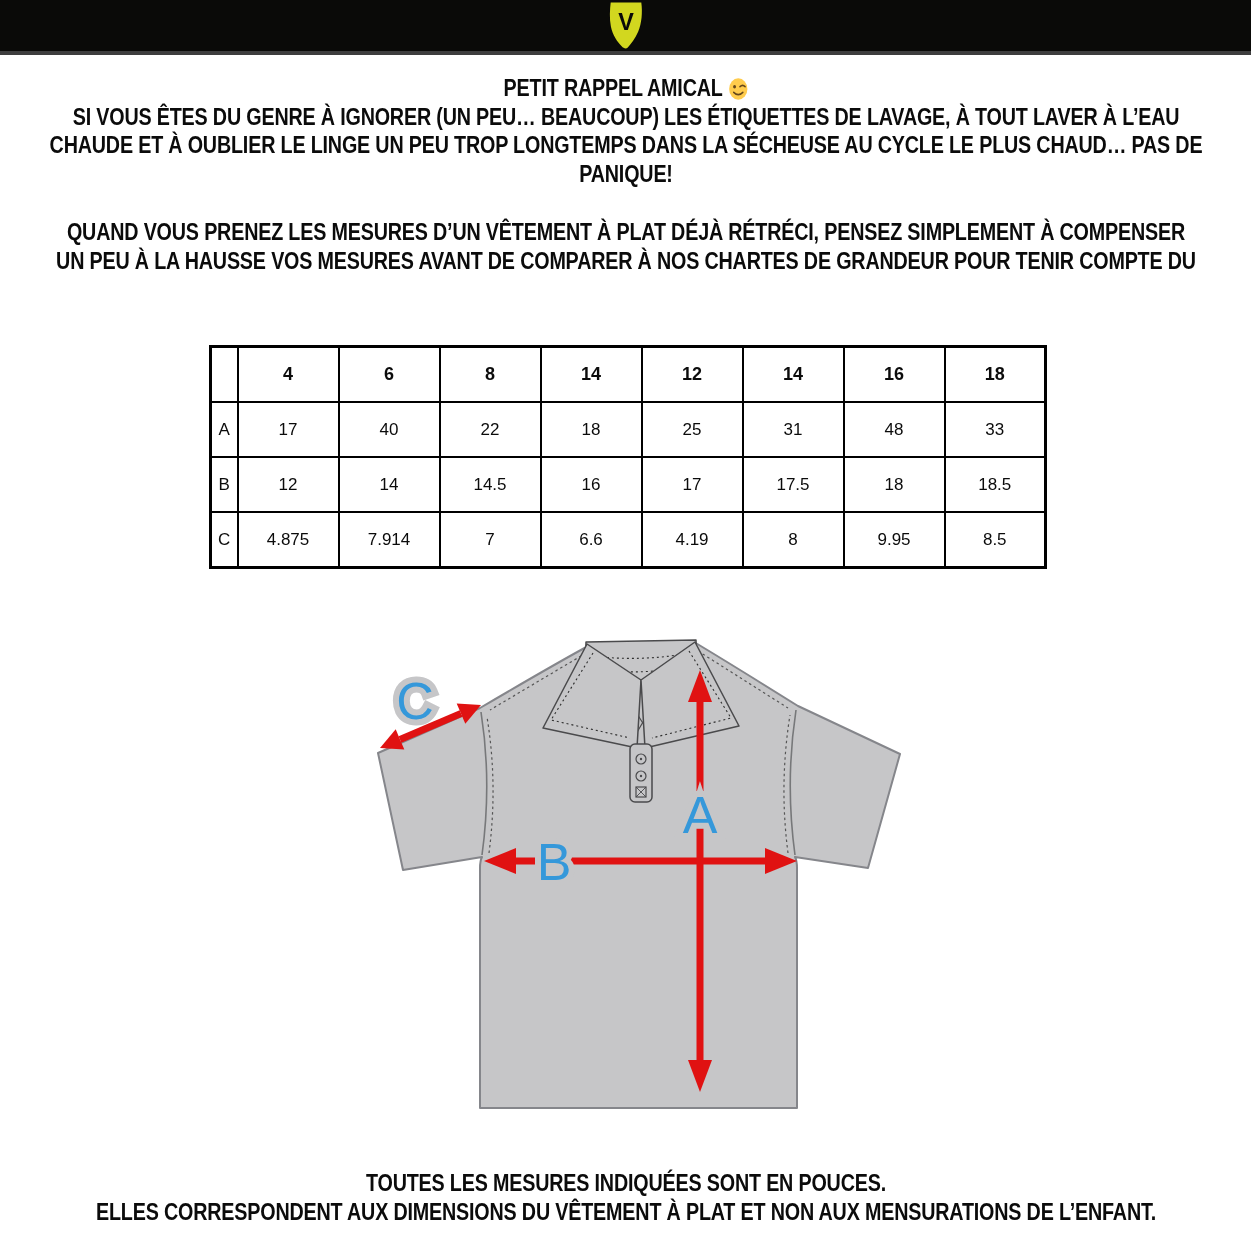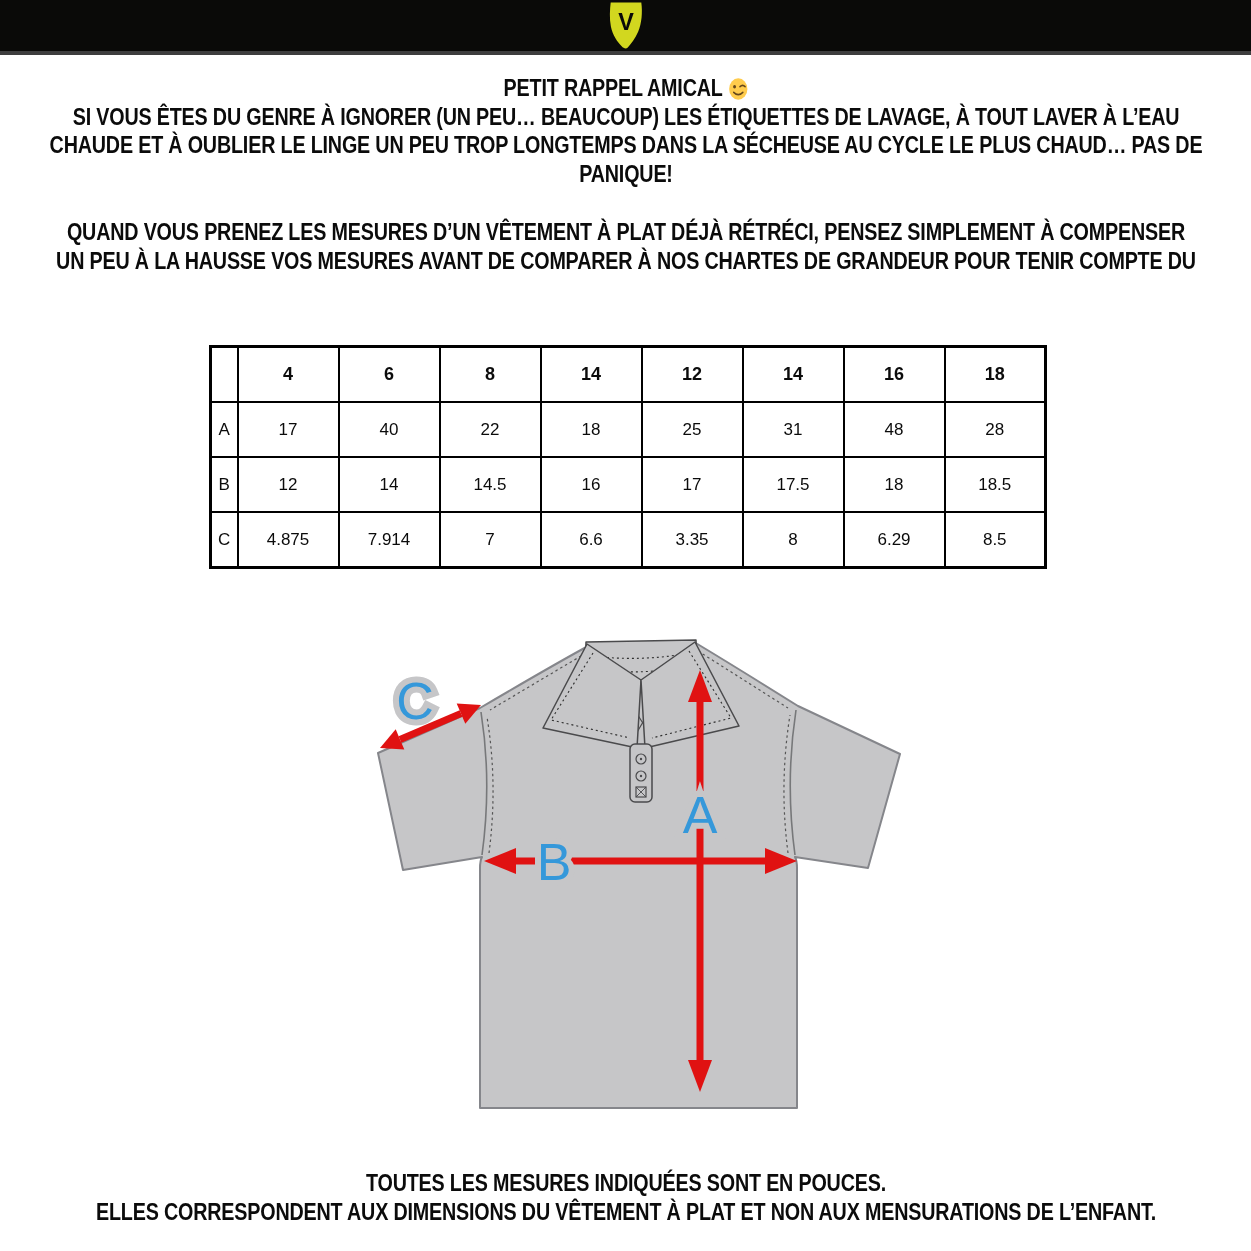--- a/index.html
+++ b/index.html
@@ -93,42 +93,42 @@
         </tr>
         <tr>
           <td class="rowlabel">A</td>
           <td>17</td>
           <td>40</td>
           <td>22</td>
           <td>18</td>
           <td>25</td>
           <td>31</td>
           <td>48</td>
-          <td>28</td>
+          <td>33</td>
         </tr>
         <tr>
           <td class="rowlabel">B</td>
           <td>12</td>
           <td>14</td>
           <td>14.5</td>
           <td>16</td>
           <td>17</td>
           <td>17.5</td>
           <td>18</td>
           <td>18.5</td>
         </tr>
         <tr>
           <td class="rowlabel">C</td>
           <td>4.875</td>
           <td>7.914</td>
           <td>7</td>
           <td>6.6</td>
-          <td>3.35</td>
+          <td>4.19</td>
           <td>8</td>
-          <td>6.29</td>
+          <td>9.95</td>
           <td>8.5</td>
         </tr>
       </tbody>
     </table>
   </div>
 
   <svg id="shirt" viewBox="0 0 560 500">
 
     <path d="M230,25 Q195,44 120,88 L18,133 L43,250 L122,237
              Q120,241 120,248 L120,488 L437,488 L437,248

